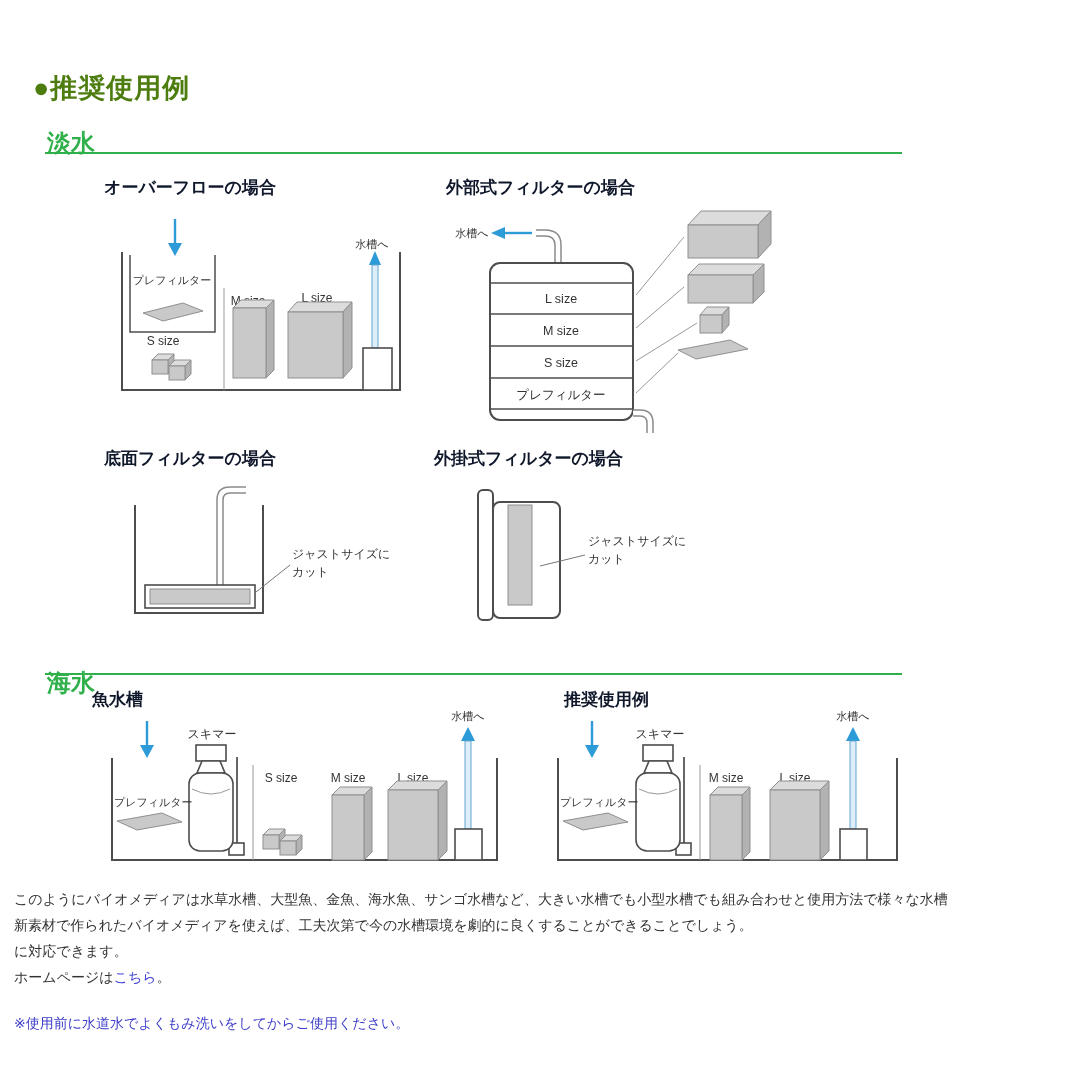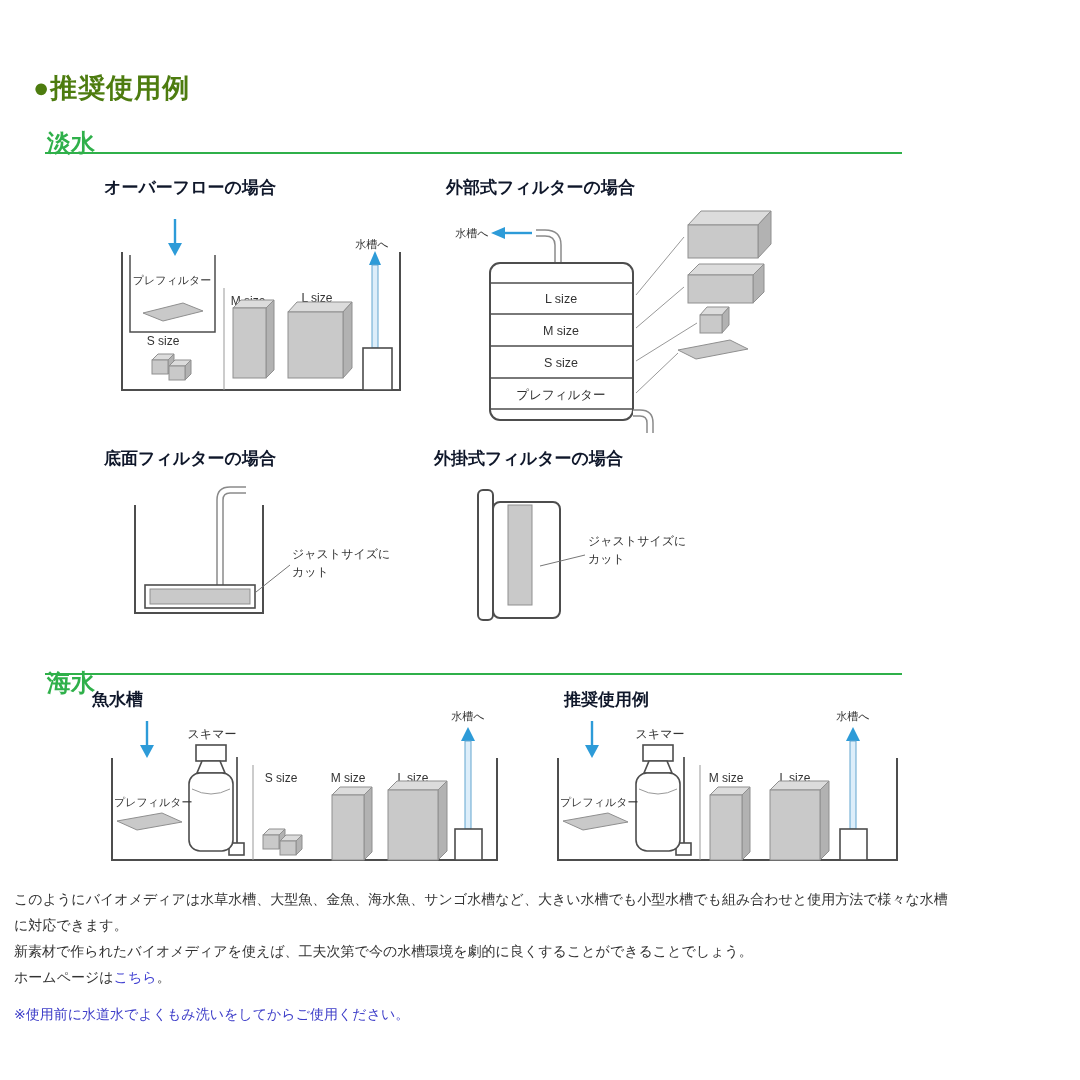--- a/index.html
+++ b/index.html
@@ -30,21 +30,21 @@
   .blk-side{fill:#b2b2b2;stroke:#8f8f8f;stroke-width:1}
   .white-box{fill:#fff;stroke:#4d4d4d;stroke-width:1.6}
   .blue{fill:var(--blue)}
   .blue-line{stroke:var(--blue);stroke-width:2.4;fill:none}
   .pipe-fill{fill:#ddeefa;stroke:#63a5cf;stroke-width:1}
   .tube-outer{fill:none;stroke:#8a8a8a;stroke-width:7.5}
   .tube-inner{fill:none;stroke:#fff;stroke-width:4.5}
   .leader{stroke:#777;stroke-width:1;fill:none}
   .fline{font-size:14px;line-height:26px;color:#333;white-space:nowrap}
   .link{color:var(--link);text-decoration:none;cursor:pointer}
-  .note{color:var(--noteblue);margin-top:11px}
+  .note{color:var(--noteblue);margin-top:20px}
 </style>
 </head>
 <body>
 
 <div class="page">
 
   <div class="abs title" style="left:33px;top:70px">●推奨使用例</div>
 
   <div class="abs sec-label" style="left:47px;top:127px">淡水</div>
   <div class="abs rule" style="left:45px;top:152px;width:857px"></div>
@@ -256,21 +256,21 @@
     <text x="303" y="15" text-anchor="middle" class="t11">水槽へ</text>
     <g>
       <polygon points="296,36 310,36 303,22" class="blue"></polygon>
       <rect x="300" y="36" width="6" height="88" class="pipe-fill"></rect>
     </g>
     <rect x="290" y="124" width="27" height="31" class="white-box"></rect>
   </svg>
 
   <div class="abs" style="left:14px;top:886px;width:1052px">
     <div class="fline">このようにバイオメディアは水草水槽、大型魚、金魚、海水魚、サンゴ水槽など、大きい水槽でも小型水槽でも組み合わせと使用方法で様々な水槽</div>
+    <div class="fline">新素材で作られたバイオメディアを使えば、工夫次第で今の水槽環境を劇的に良くすることができることでしょう。</div>
     <div class="fline">に対応できます。</div>
-    <div class="fline">新素材で作られたバイオメディアを使えば、工夫次第で今の水槽環境を劇的に良くすることができることでしょう。</div>
     <div class="fline">
       <span>ホームページは</span><a class="link">こちら</a><span>。</span>
     </div>
     <div class="fline note">※使用前に水道水でよくもみ洗いをしてからご使用ください。</div>
   </div>
 
 </div>
 
 </body></html>

